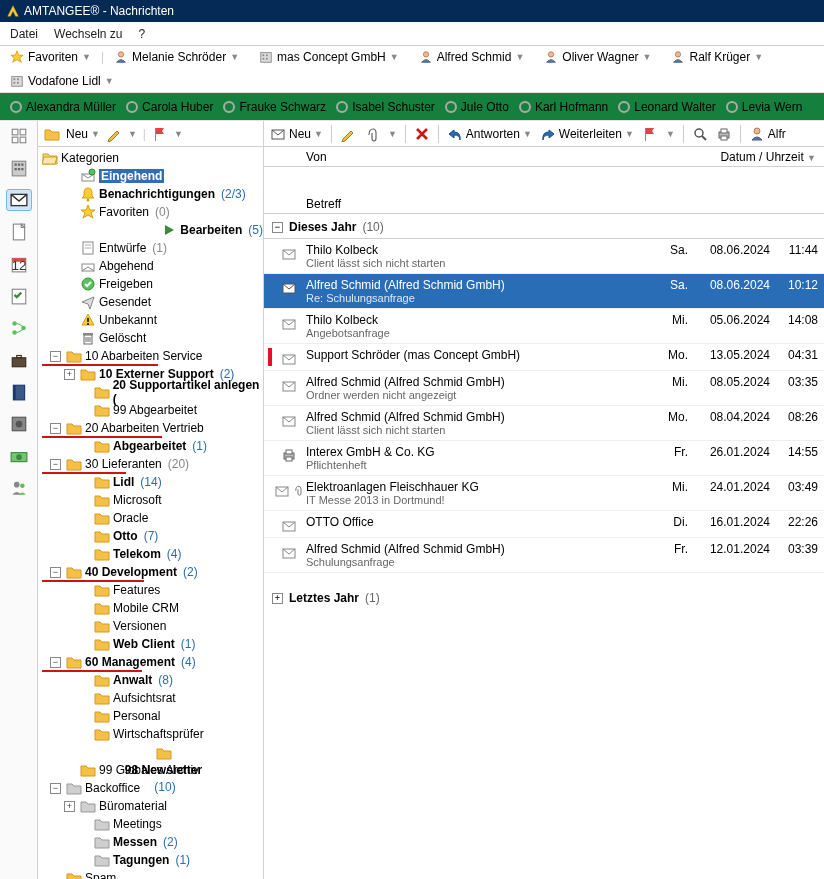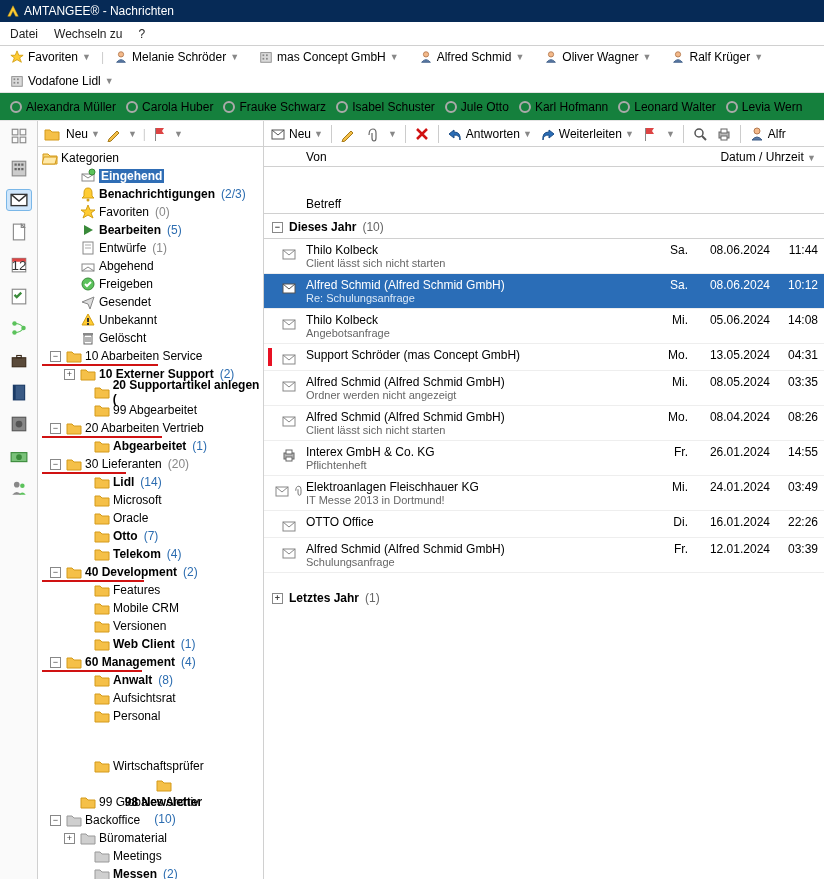--- a/index.html
+++ b/index.html
@@ -428,21 +428,21 @@
           <div class="node" style="padding-left: 22px;">
             <span class="noexp"></span>
             <span class="fldicon">
               <svg width="16" height="16" viewBox="0 0 16 16">
                 <use href="#i-star"></use>
               </svg>
             </span>
             <span class="lbl">Favoriten</span>
             <span class="cnt">(0)</span>
           </div>
-          <div class="node bold" style="padding-left: 22px;">
+          <div class="node bold" style="padding-left: 22px; justify-content: flex-end;">
             <span class="noexp"></span>
             <span class="fldicon">
               <svg width="16" height="16" viewBox="0 0 16 16">
                 <use href="#i-play"></use>
               </svg>
             </span>
             <span class="lbl">Bearbeiten</span>
             <span class="cnt">(5)</span>
           </div>
           <div class="node" style="padding-left: 22px;">
@@ -697,21 +697,21 @@
           </div>
           <div class="node" style="padding-left: 36px;">
             <span class="noexp"></span>
             <span class="fldicon">
               <svg width="16" height="16" viewBox="0 0 16 16">
                 <use href="#i-folder-y"></use>
               </svg>
             </span>
             <span class="lbl">Personal</span>
           </div>
-          <div class="node" style="padding-left: 36px; margin-top: 32px;">
+          <div class="node" style="padding-left: 36px;">
             <span class="noexp"></span>
             <span class="fldicon">
               <svg width="16" height="16" viewBox="0 0 16 16">
                 <use href="#i-folder-y"></use>
               </svg>
             </span>
             <span class="lbl">Wirtschaftsprüfer</span>
           </div>
           <div class="node bold" style="padding-left: 22px; flex-direction: column;">
             <span class="noexp"></span>

